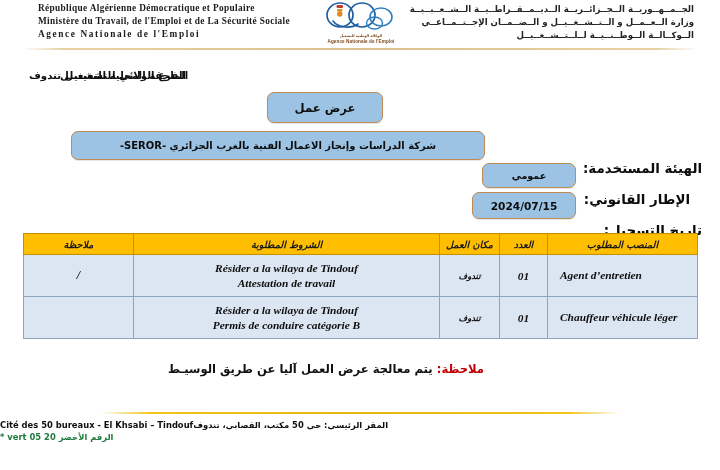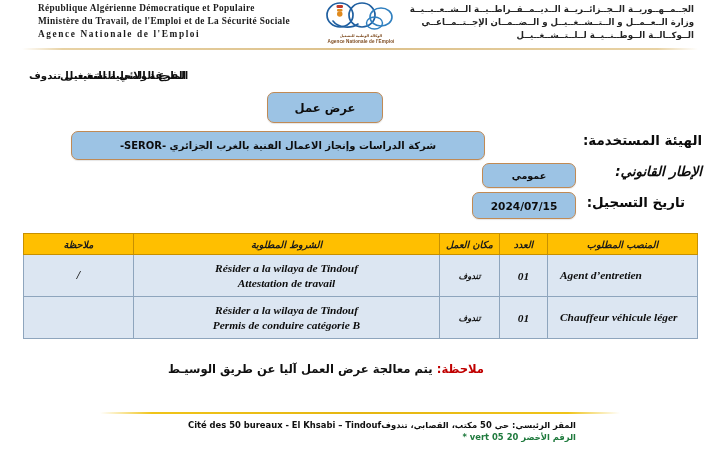--- a/index.html
+++ b/index.html
@@ -146,24 +146,25 @@
 
   
   .field-label {
     position: absolute;
     direction: rtl;
     font-family: "DejaVu Sans", sans-serif;
     font-weight: bold;
     font-size: 13.4px;
     color: #0b0b0b;
     white-space: nowrap;
+    margin-top: 28px;
   }
   .lbl-employer { right: 18px; top: 133px; }
-  .lbl-legal    { right: 18px; top: 164px; font-style: italic; }
-  .lbl-date     { right: 35px; top: 195px; }
+  .lbl-legal    { right: 30px; top: 164px; }
+  .lbl-date     { right: 18px; top: 195px; }
 
   
   .tbl-wrap {
     position: absolute;
     left: 24px; top: 233px;
     width: 674px;
   }
   table.offer {
     border-collapse: collapse;
     width: 674px;
@@ -238,21 +239,21 @@
   
   .rule-bottom {
     position: absolute;
     left: 100px; right: 100px; top: 412px;
     height: 1.8px;
     background: linear-gradient(to right, #ffffff 0%, #f0c419 10%, #e5b611 50%, #f0c419 90%, #ffffff 100%);
   }
   .footer {
     position: absolute;
     left: 0; top: 420px; width: 576px;
-    text-align: right;
+    text-align: left;
   }
   .foot-l1 {
     font-family: "DejaVu Sans", sans-serif;
     font-weight: bold;
     font-size: 8.4px;
     color: #0f0f0f;
     white-space: nowrap;
     direction: rtl;
   }
   .foot-l1 .fr { direction: ltr; unicode-bidi: embed; }

